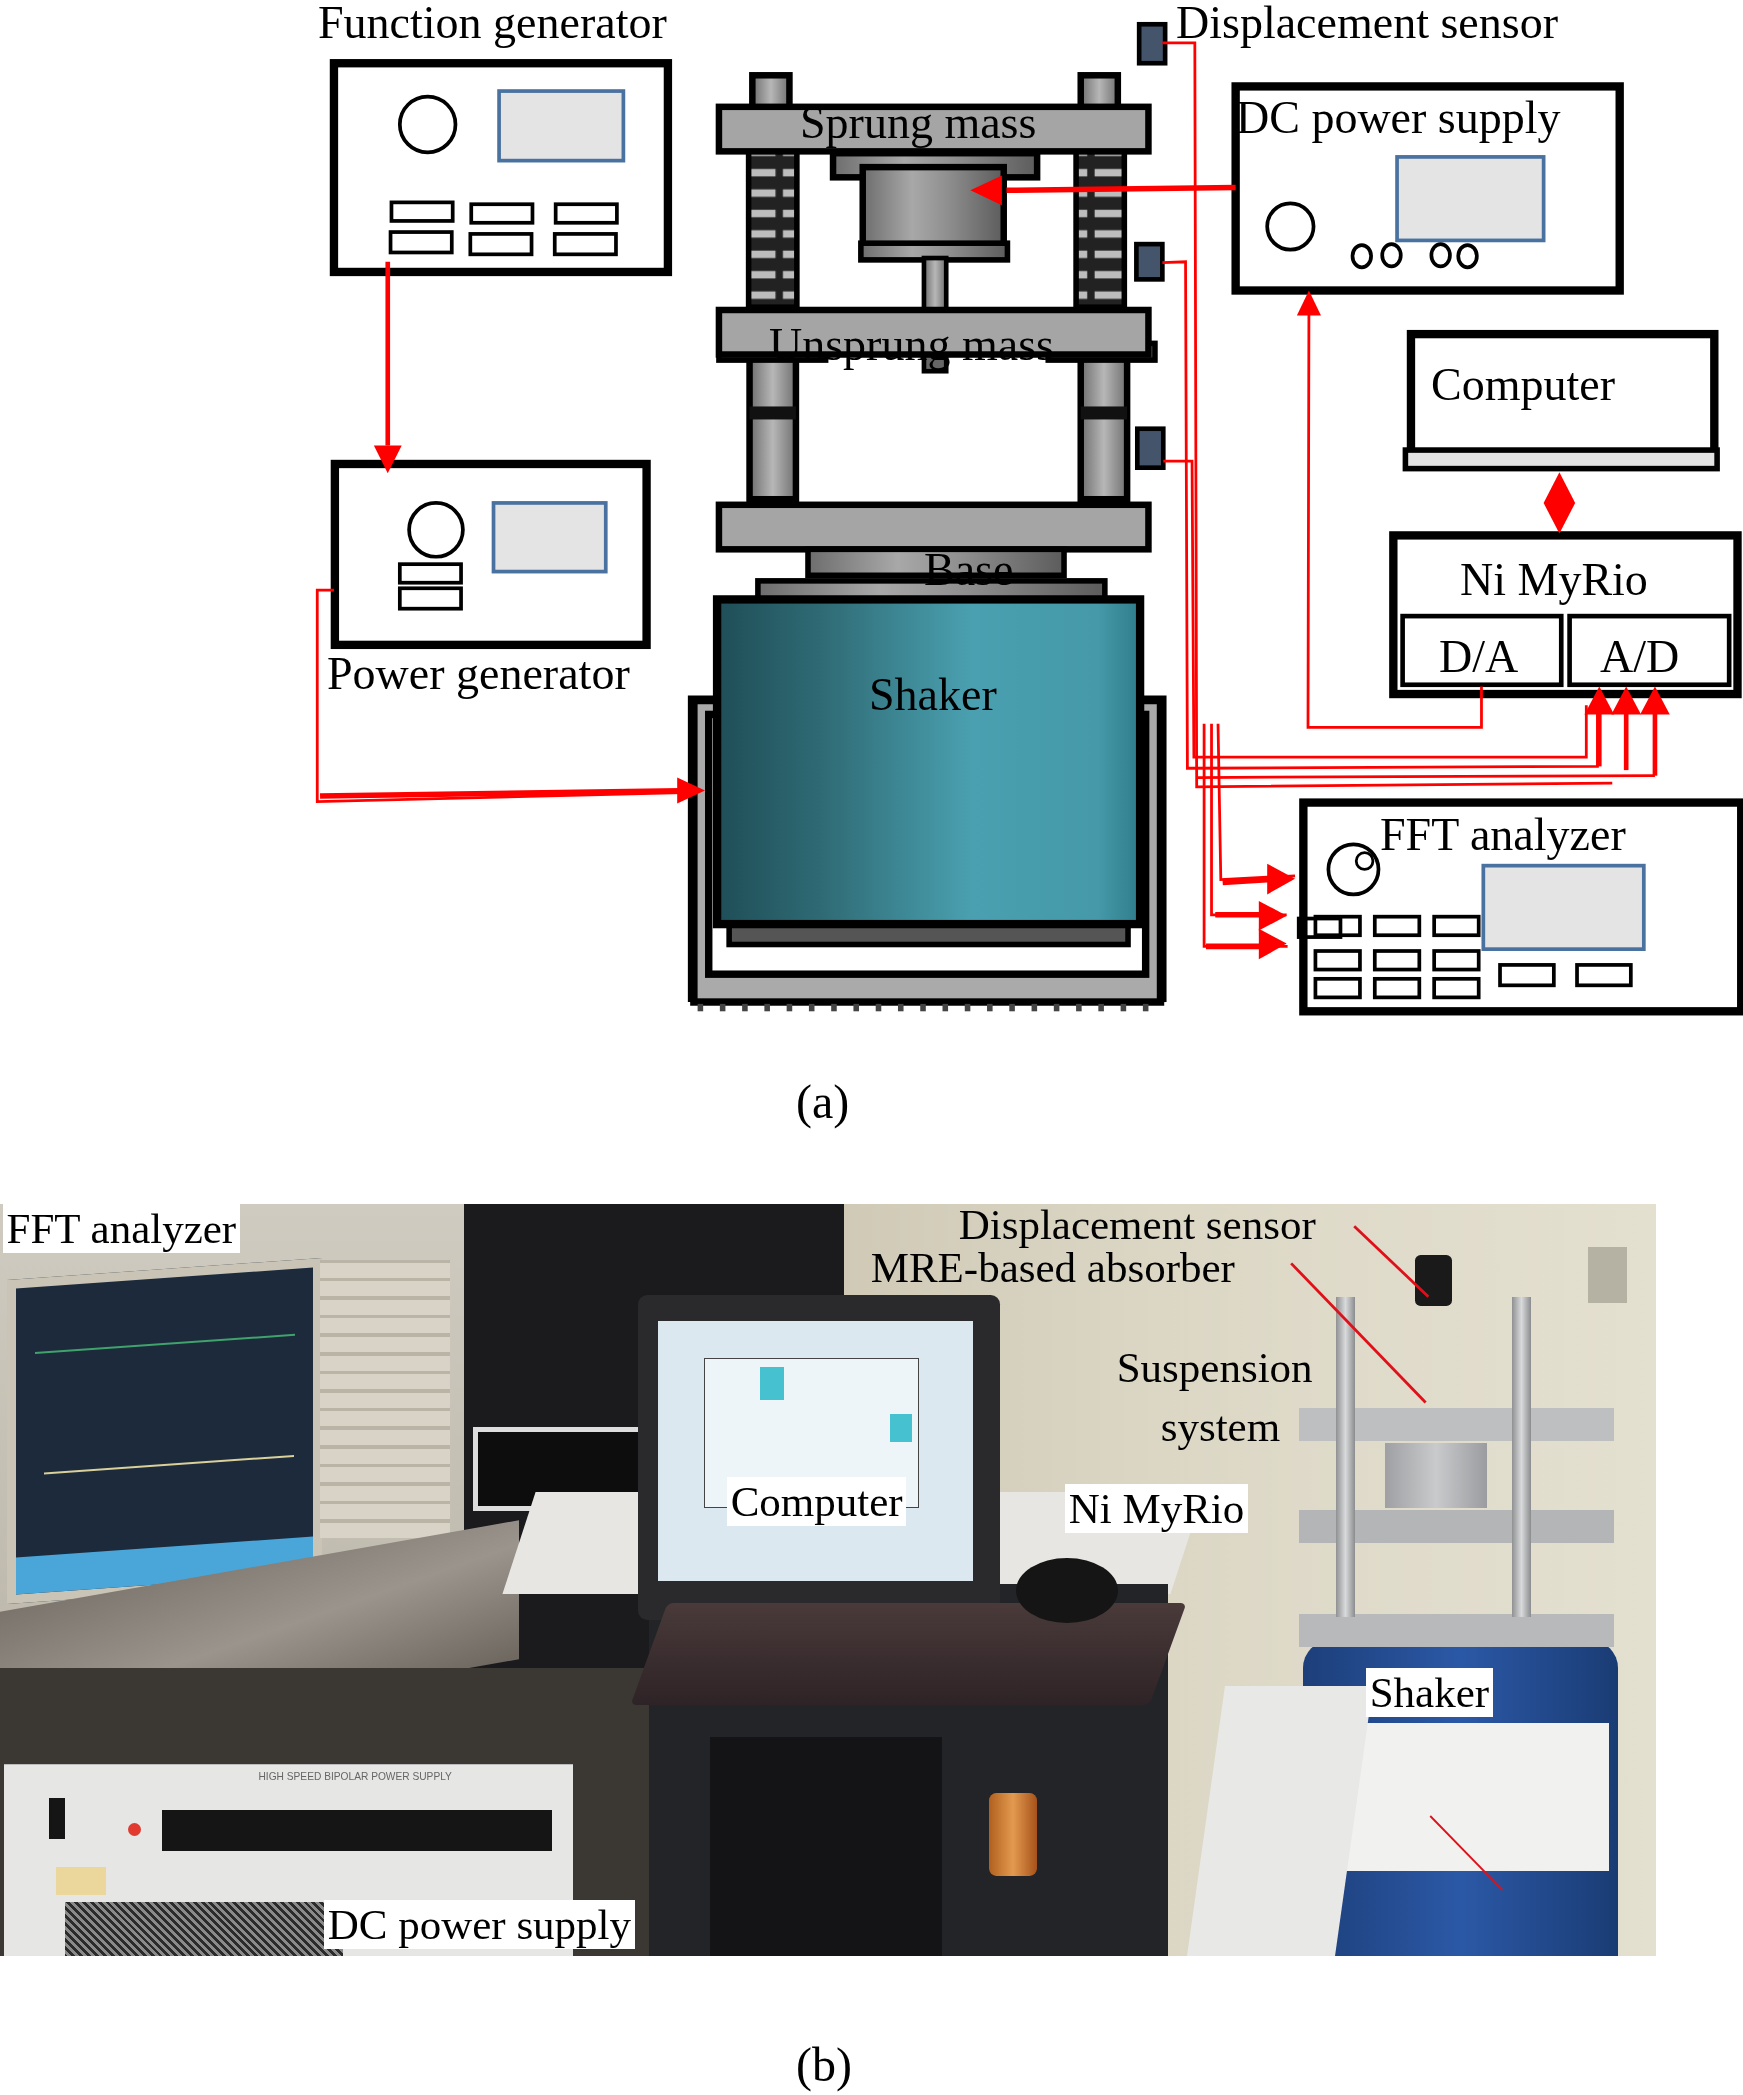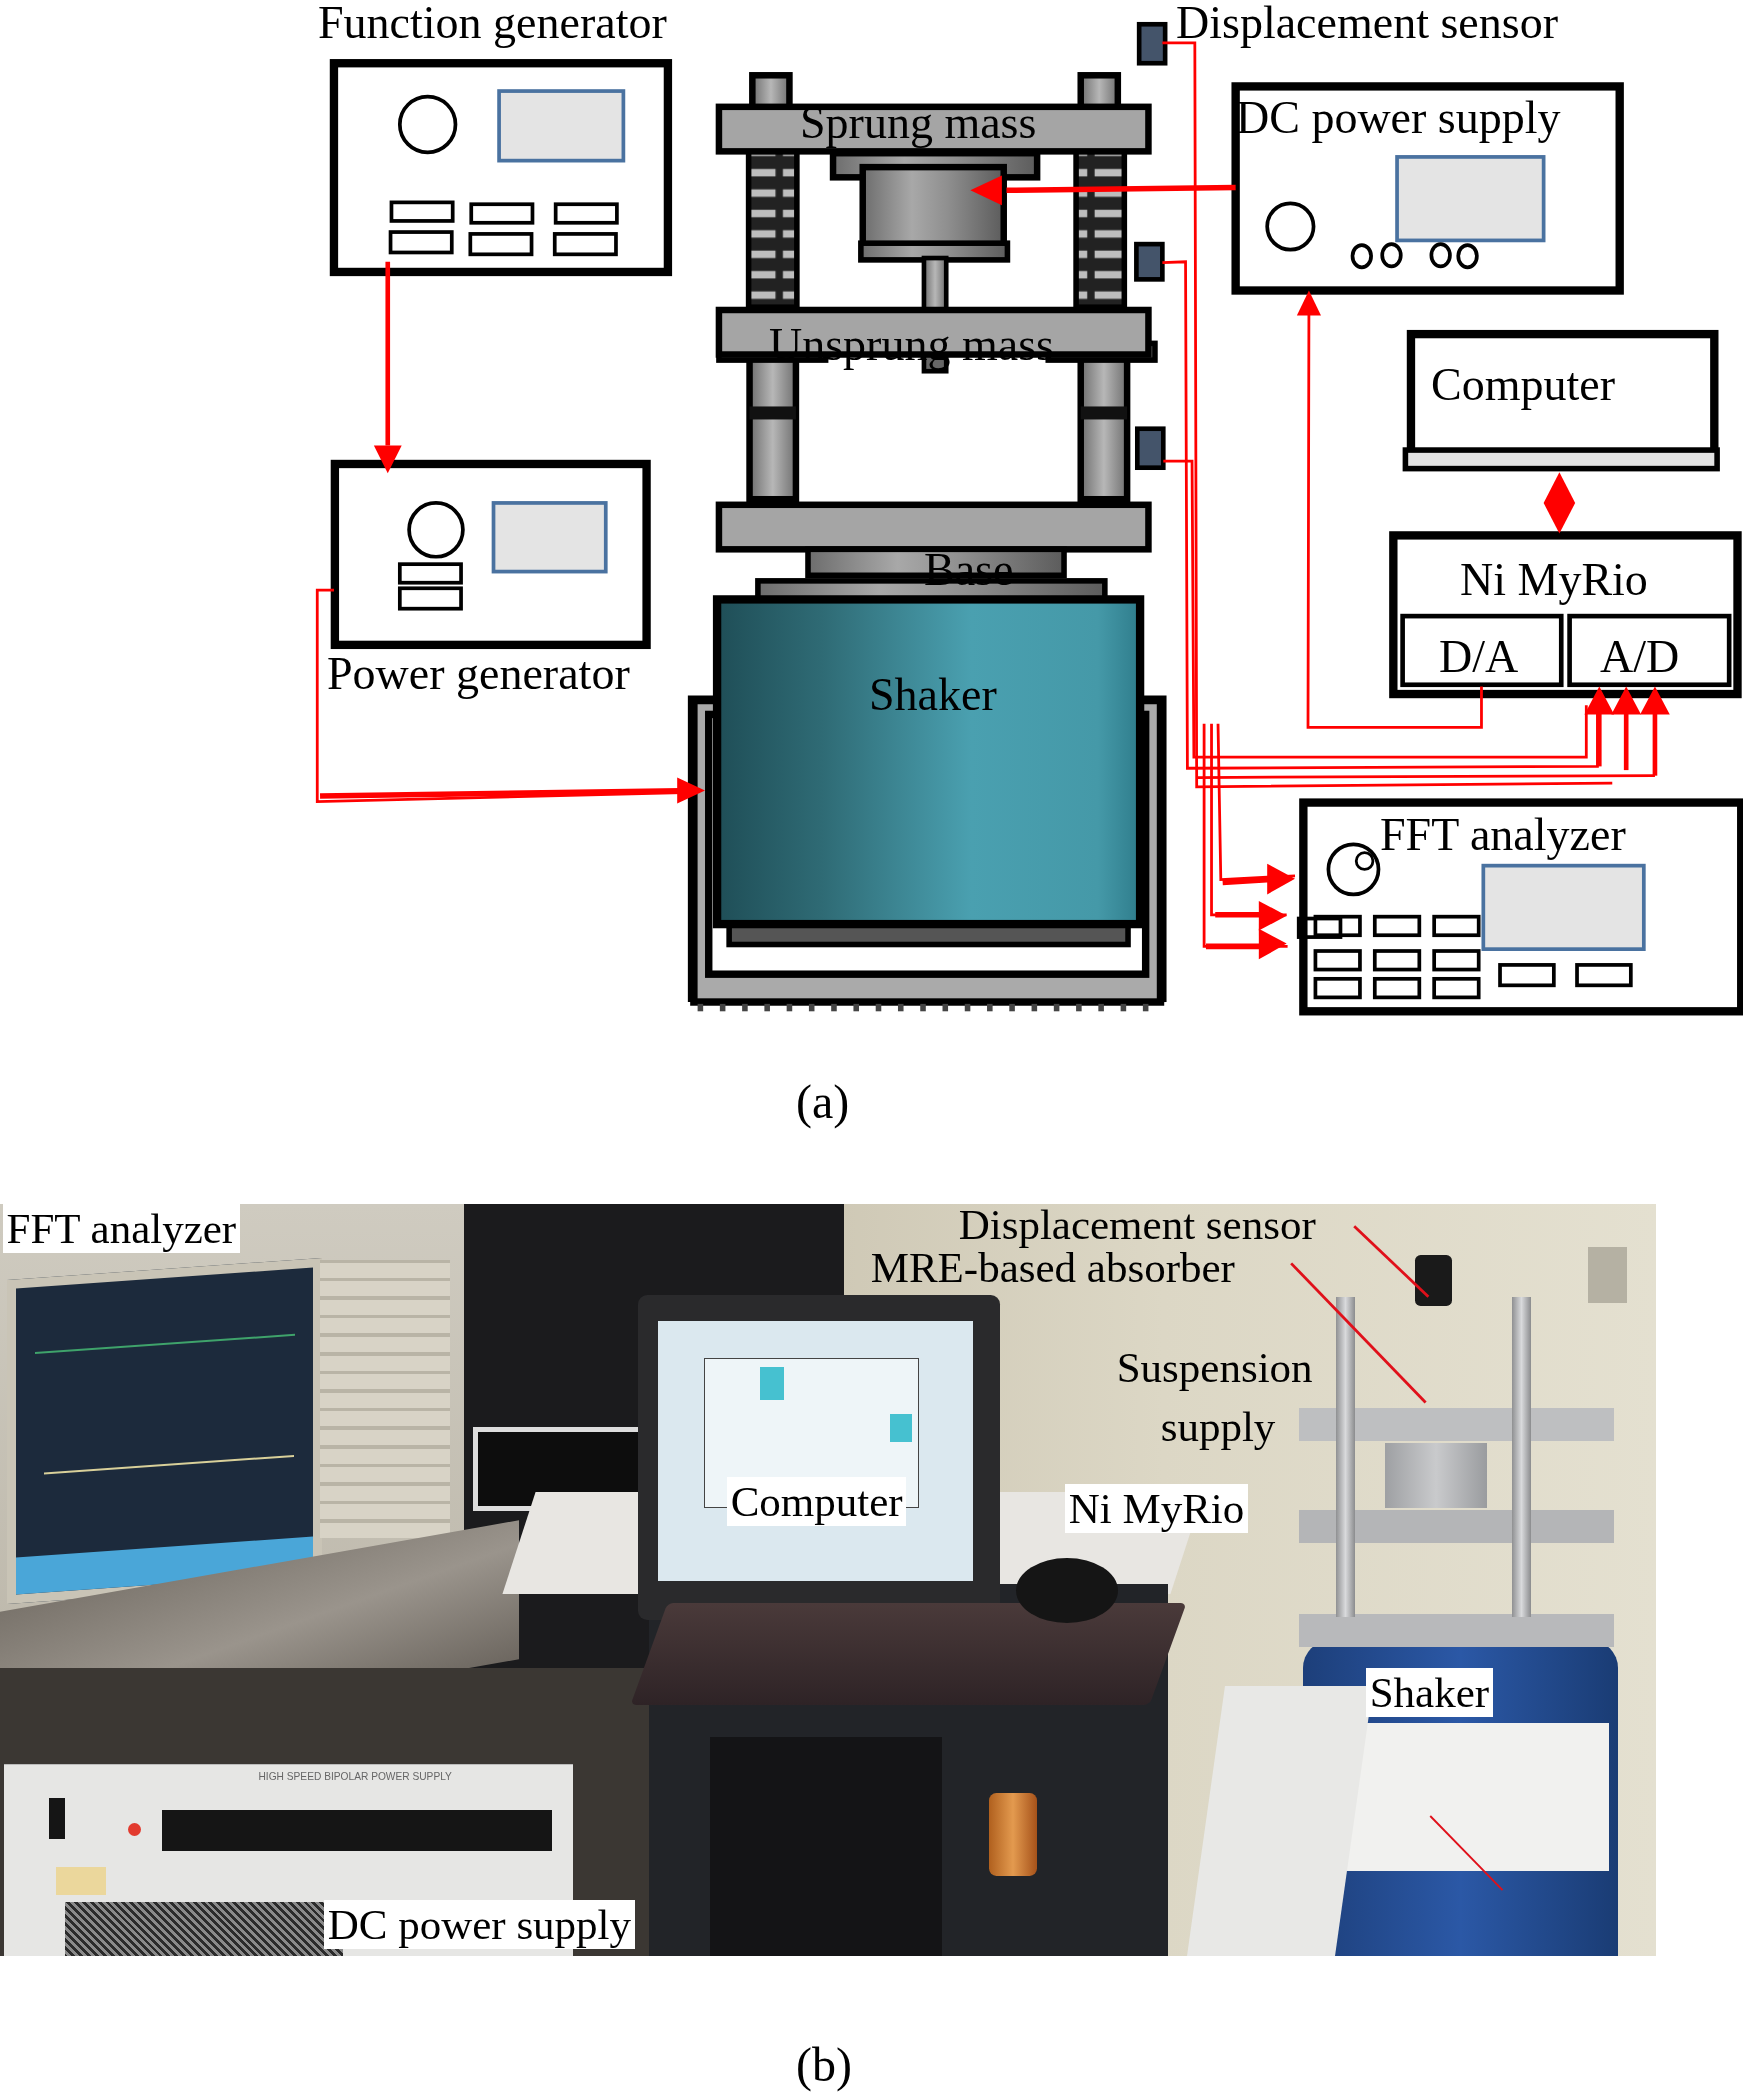--- a/index.html
+++ b/index.html
@@ -302,21 +302,21 @@
   <svg class="ph" style="left:0;top:0;" width="1656" height="752" viewBox="0 0 1785 811">
     <line x1="1460" y1="24" x2="1540" y2="100" stroke="#e0101a" stroke-width="3"></line>
     <line x1="1392" y1="64" x2="1537" y2="214" stroke="#e0101a" stroke-width="3"></line>
     <line x1="1542" y1="660" x2="1620" y2="740" stroke="#e0101a" stroke-width="2"></line>
   </svg>
 
   <div class="tag" style="left:2.8px;top:0;">FFT analyzer</div>
   <div class="tag nobg" style="left:955px;top:-3.7px;">Displacement sensor</div>
   <div class="tag nobg" style="left:867px;top:39px;">MRE-based absorber</div>
   <div class="tag nobg" style="left:1113px;top:139px;">Suspension</div>
-  <div class="tag nobg" style="left:1157px;top:198px;">supply</div>
+  <div class="tag nobg" style="left:1157px;top:198px;">system</div>
   <div class="tag" style="left:727px;top:273px;">Computer</div>
   <div class="tag" style="left:1065px;top:280px;">Ni MyRio</div>
   <div class="tag" style="left:1366px;top:464px;">Shaker</div>
   <div class="tag" style="left:324px;top:696px;">DC power supply</div>
 </div>
 
 <div class="caption" style="left:796px;top:2041px;">(b)</div>
 
 
 </body></html>

